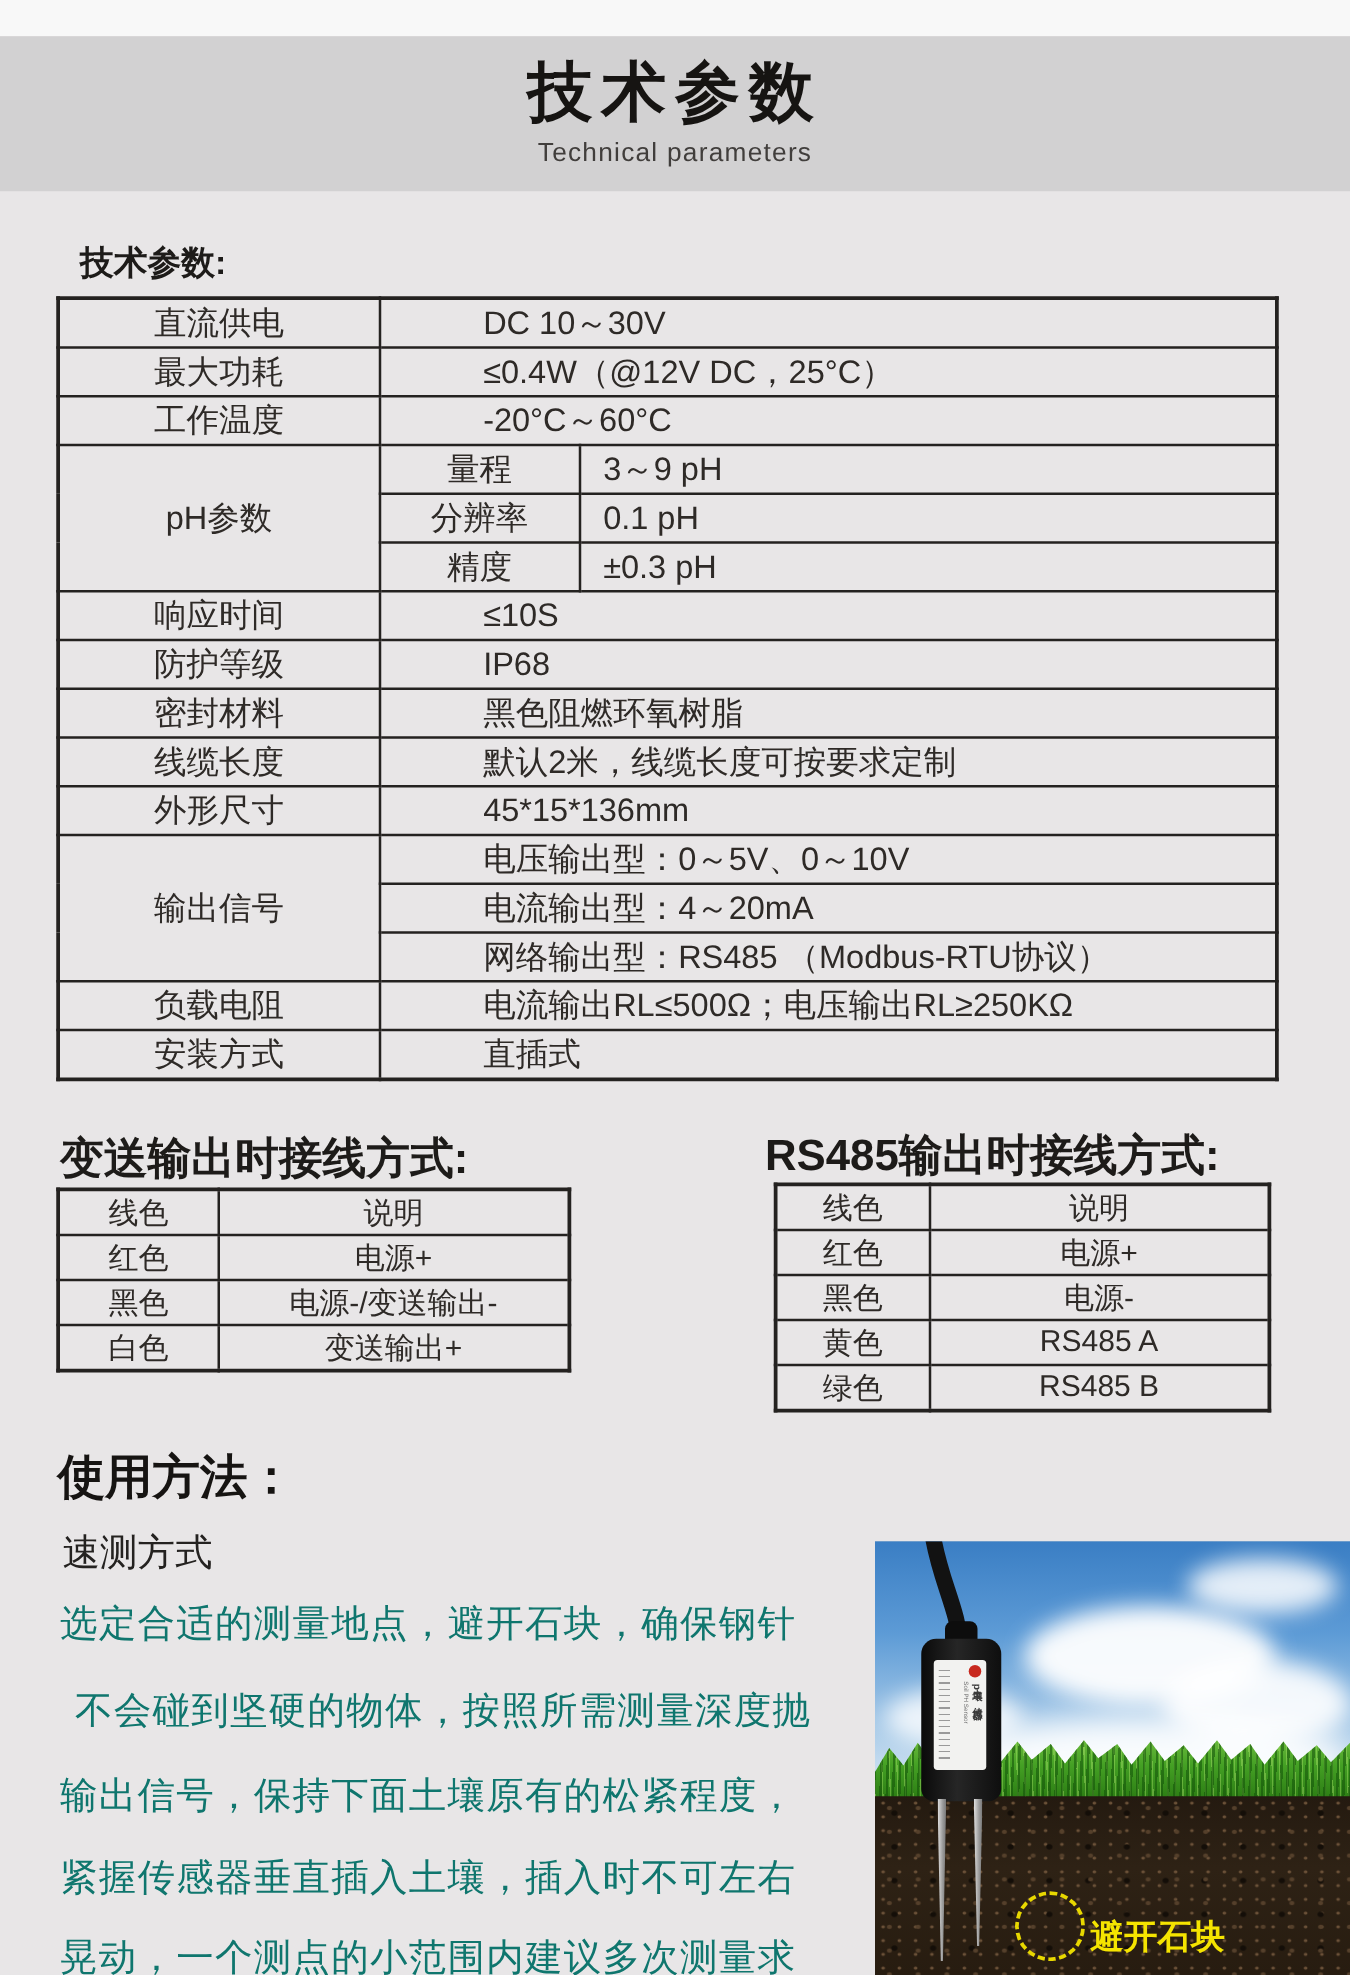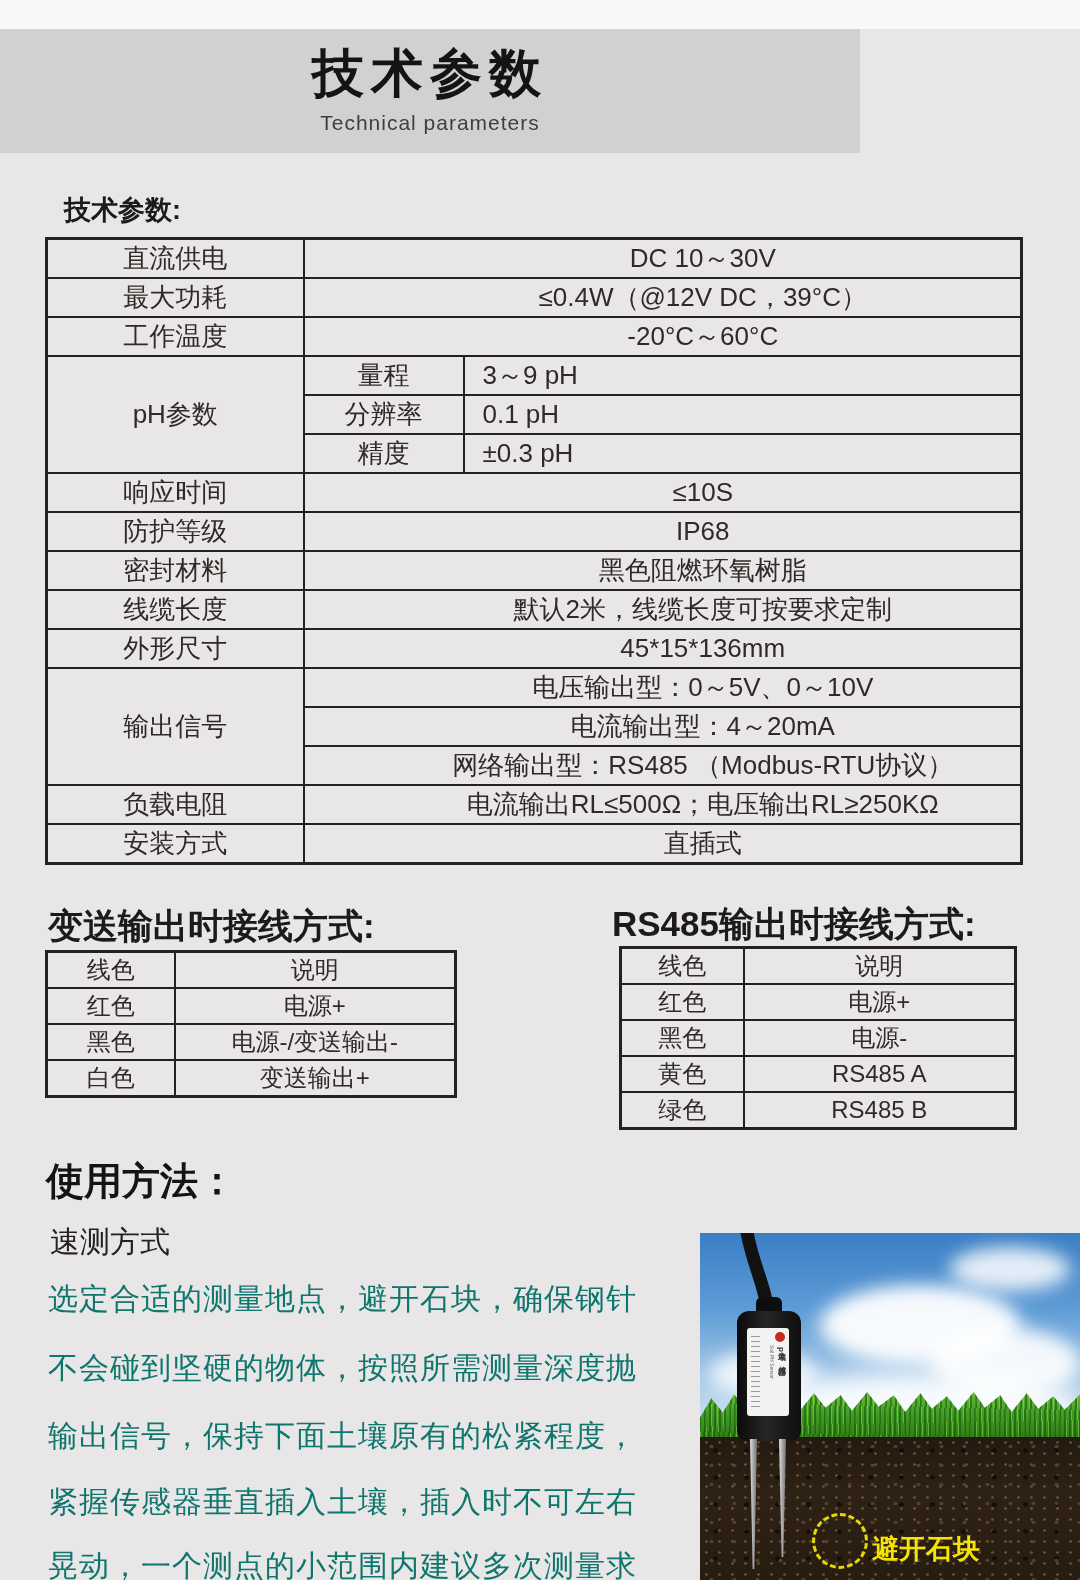--- a/index.html
+++ b/index.html
@@ -3,33 +3,33 @@
 <meta charset="utf-8">
 <style>
   html,body{margin:0;padding:0;background:#e8e6e7;}
   .page{
     position:relative;width:1080px;height:1580px;overflow:hidden;
     background:#e8e6e7;
     font-family:"Liberation Sans","DejaVu Sans",sans-serif;
     color:#2b2926;
   }
   .band-top{position:absolute;left:0;top:0;width:1080px;height:29px;background:#f8f8f8;}
-  .band-header{position:absolute;left:0;top:29px;width:860px;height:124px;background:#d2d1d2;text-align:center;}
+  .band-header{position:absolute;left:0;top:29px;width:1080px;height:124px;background:#d2d1d2;text-align:center;}
   .page-title{margin:0;padding-top:10px;font-size:52px;font-weight:bold;color:#161412;letter-spacing:7px;}
   .page-subtitle{margin:0;margin-top:2px;font-size:21px;color:#413e3c;letter-spacing:1px;}
 
   .section-label{position:absolute;left:64px;top:192px;font-size:27px;font-weight:bold;color:#1d1b19;text-align:center;}
 
   
   table{border-collapse:collapse;}
   .spec-table{position:absolute;left:45px;top:237px;width:978px;border:3px solid #242220;table-layout:fixed;}
   .spec-table td{border:2px solid #242220;height:34px;font-size:26px;color:#2e2a27;overflow:hidden;white-space:nowrap;}
   .spec-table td.lbl{text-align:center;}
   .spec-table td.sub{text-align:center;}
-  .spec-table td.val{text-align:center;padding-left:82px;}
+  .spec-table td.val{text-align:left;padding-left:82px;}
   .spec-table td.phval{text-align:left;padding-left:18px;margin-top:46px;}
 
   
   .wire-title{position:absolute;font-size:35px;font-weight:bold;color:#1d1b19;}
   .wire-table{position:absolute;border:3px solid #242220;table-layout:fixed;}
   .wire-table td{border:2px solid #242220;height:30px;font-size:24px;color:#2e2a27;text-align:center;white-space:nowrap;overflow:hidden;}
 
   
   .usage-title{position:absolute;left:46px;top:1156px;font-size:38px;font-weight:bold;color:#161412;}
   .usage-sub{position:absolute;left:50px;top:1222px;font-size:30px;color:#242220;}
@@ -95,21 +95,21 @@
         <col style="width:160px">
         <col>
       </colgroup>
     <tbody>
         <tr>
       <td class="lbl">直流供电</td>
       <td class="val" colspan="2">DC 10～30V</td>
     </tr>
     <tr>
       <td class="lbl">最大功耗</td>
-      <td class="val" colspan="2">≤0.4W（@12V DC，39°C）</td>
+      <td class="val" colspan="2">≤0.4W（@12V DC，25°C）</td>
     </tr>
     <tr>
       <td class="lbl">工作温度</td>
       <td class="val" colspan="2">-20°C～60°C</td>
     </tr>
     <tr>
       <td class="lbl" rowspan="3">pH参数</td>
       <td class="sub">量程</td>
       <td class="phval">3～9 pH</td>
     </tr>
@@ -214,21 +214,21 @@
     <tr>
       <td>绿色</td>
       <td>RS485 B</td>
     </tr>
   </tbody>
     </table>
 
   <div class="usage-title">使用方法：</div>
   <div class="usage-sub">速测方式</div>
   <div class="usage-line" style="top:1279px;">选定合适的测量地点，避开石块，确保钢针</div>
-  <div class="usage-line" style="top:1348px;">不会碰到坚硬的物体，按照所需测量深度抛</div>
+  <div class="usage-line" style="top:1348px;margin-left:12px;">不会碰到坚硬的物体，按照所需测量深度抛</div>
   <div class="usage-line" style="top:1416px;">输出信号，保持下面土壤原有的松紧程度，</div>
   <div class="usage-line" style="top:1482px;">紧握传感器垂直插入土壤，插入时不可左右</div>
   <div class="usage-line" style="top:1546px;">晃动，一个测点的小范围内建议多次测量求</div>
 
   <div class="photo">
     <div class="sky"></div>
     <div class="cloud c1"></div>
     <div class="cloud c4"></div>
     <div class="cloud c2"></div>
     <div class="cloud c3"></div>

